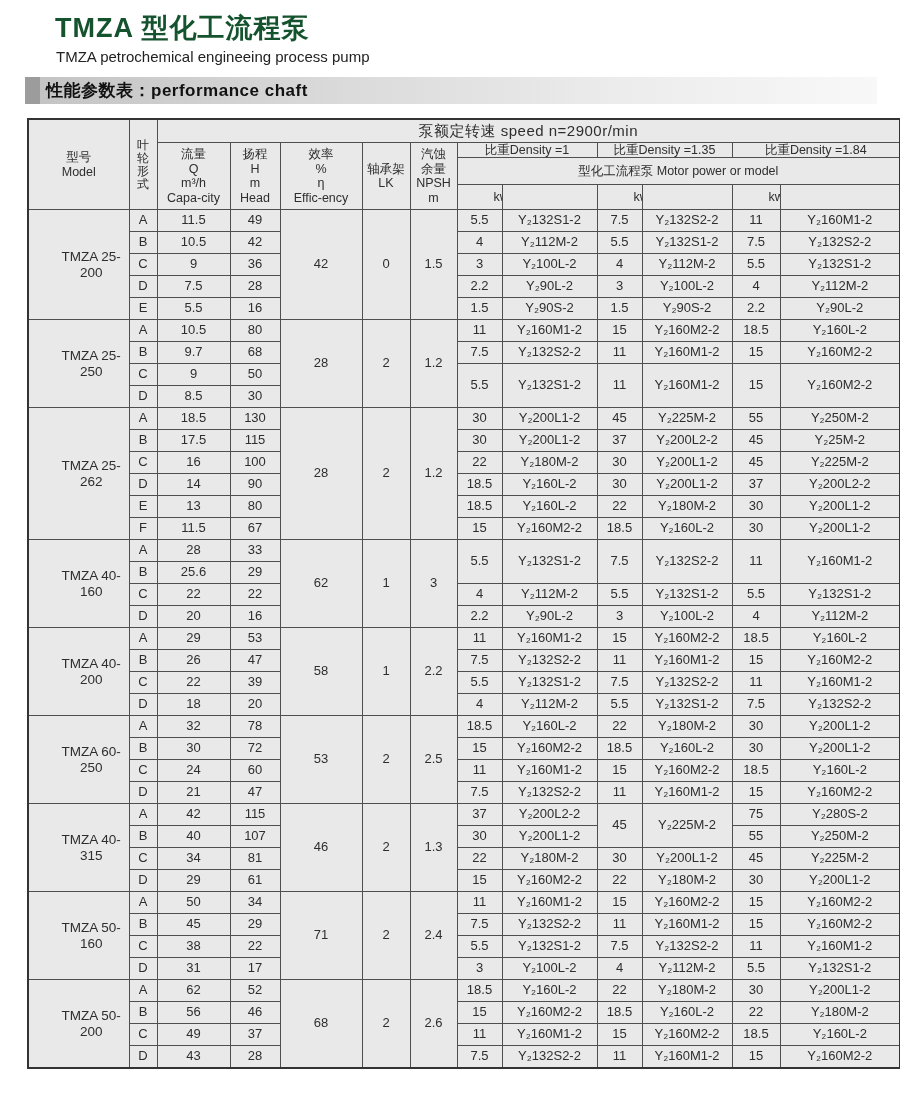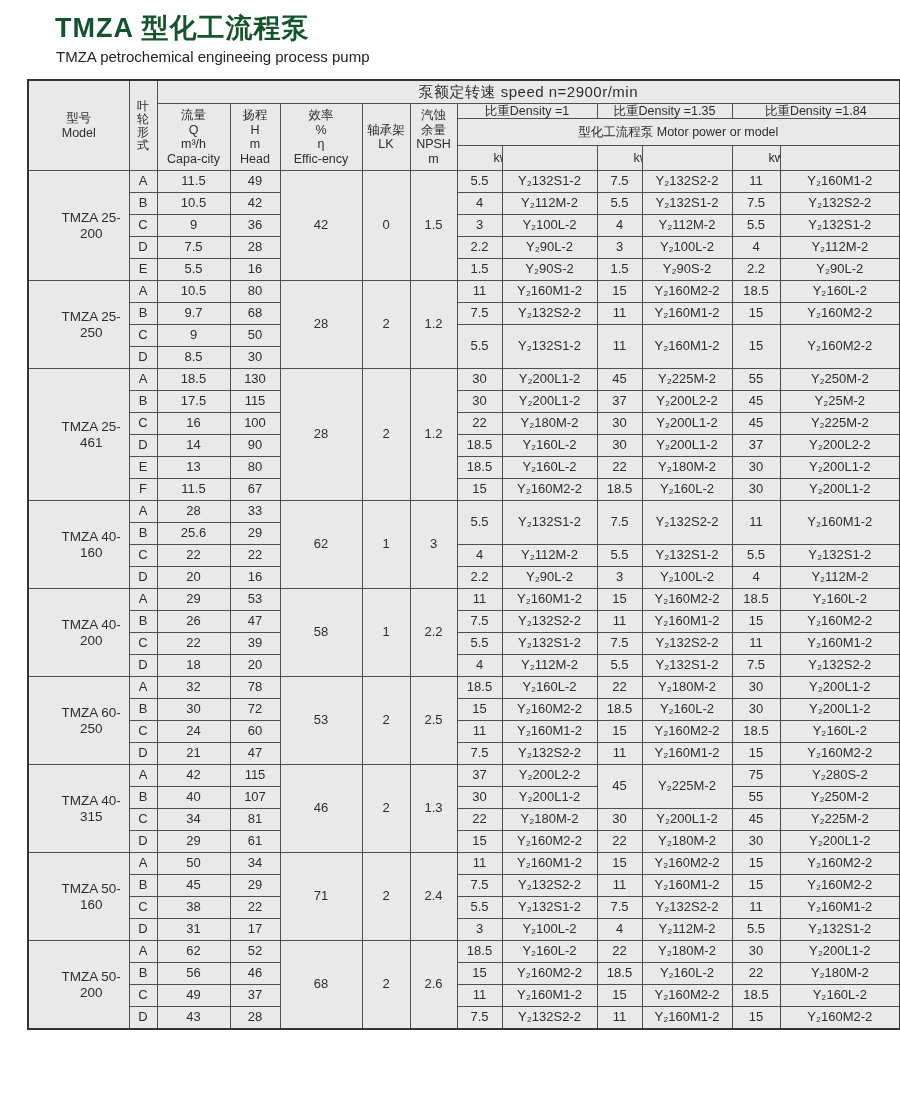--- a/index.html
+++ b/index.html
@@ -37,20 +37,24 @@
   tbody td{height:21px;}
   .t-model{font-size:13.5px;padding-left:26px;}
 </style>
 </head>
 <body>
 
 <div class="page">
   <div class="title">TMZA 型化工流程泵</div>
   <div class="subtitle">TMZA petrochemical engineeing process pump</div>
 
+  <div class="banner">
+    <span class="banner-accent"></span>
+    <span class="banner-text">性能参数表：performance chaft</span>
+  </div>
 
   <table>
     <colgroup>
       <col style="width:101px">
         <col style="width:28px">
         <col style="width:73px">
         <col style="width:50px">
       <col style="width:82px">
         <col style="width:48px">
         <col style="width:47px">
@@ -202,21 +206,21 @@
           <td rowspan="2">Y₂160M1-2</td>
           <td rowspan="2">15</td>
           <td rowspan="2">Y₂160M2-2</td>
         </tr>
         <tr>
           <td>D</td>
           <td>8.5</td>
           <td>30</td>
         </tr>
         <tr>
-          <td rowspan="6" class="t-model">TMZA 25-461</td>
+          <td rowspan="6" class="t-model">TMZA 25-262</td>
           <td>A</td>
           <td>18.5</td>
           <td>130</td>
           <td rowspan="6">28</td>
           <td rowspan="6">2</td>
           <td rowspan="6">1.2</td>
           <td>30</td>
           <td>Y₂200L1-2</td>
           <td>45</td>
           <td>Y₂225M-2</td>

